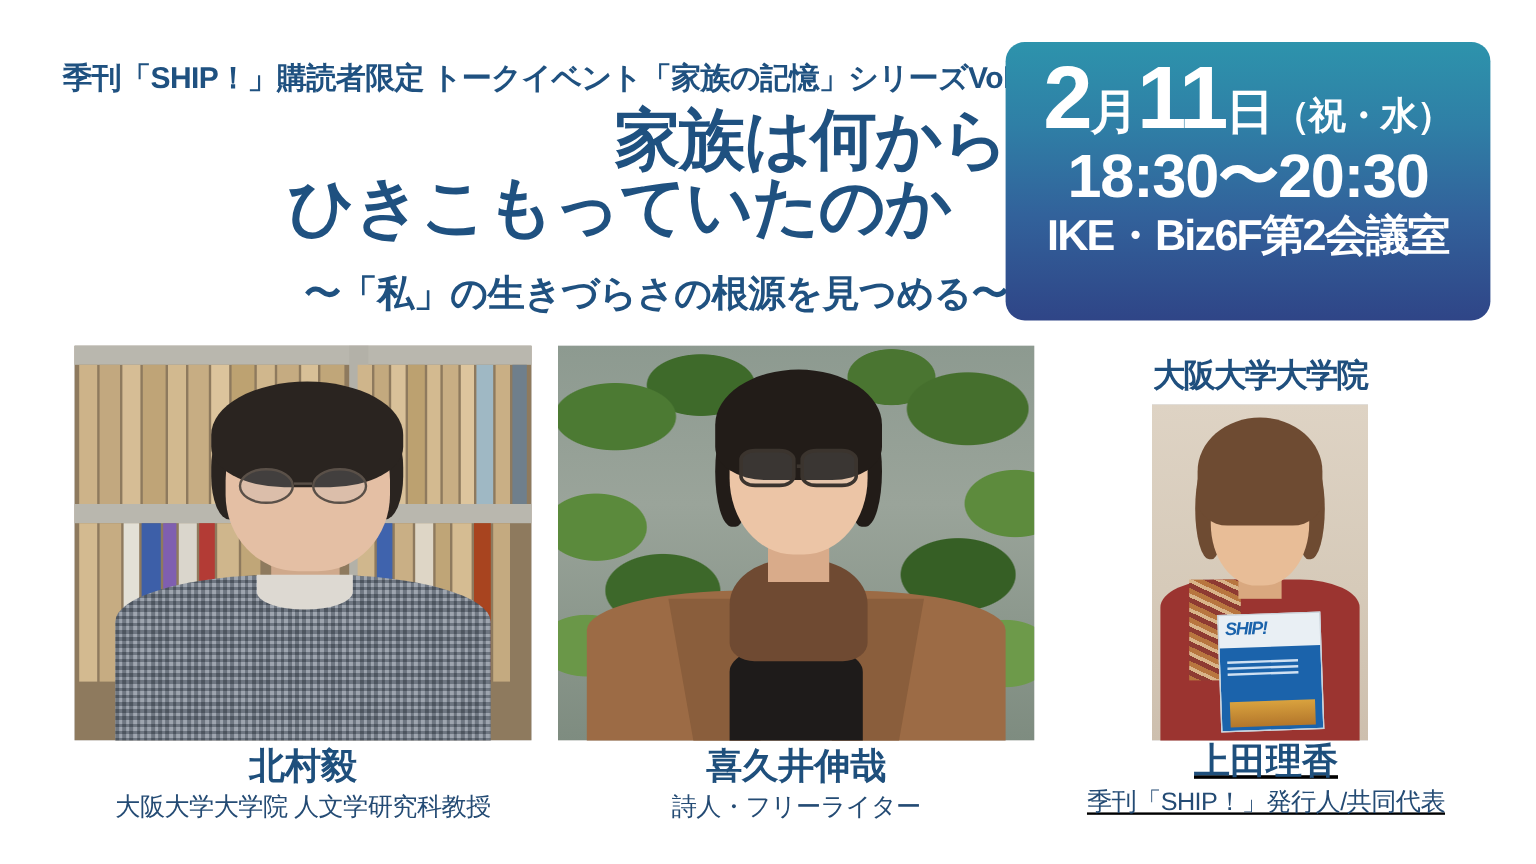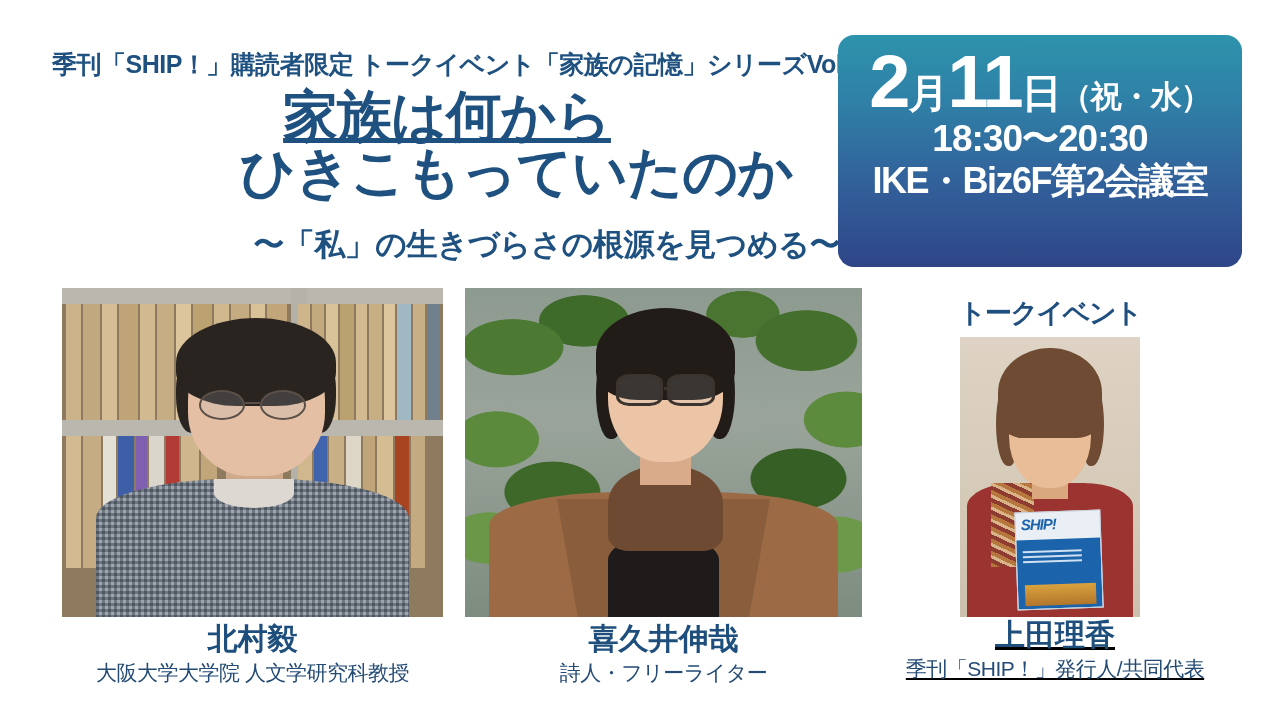--- a/index.html
+++ b/index.html
@@ -28,21 +28,21 @@
   .title-main {
     position: absolute;
     left: 50px; top: 88px;
     width: 790px;
     color: #1f5180;
     font-weight: 900;
     font-size: 55px;
     line-height: 1.02;
     letter-spacing: -1px;
   }
-  .title-line1 { display: block; text-align: center; padding-left: 4px; text-decoration: underline; }
+  .title-line1 { display: block; text-align: right; padding-left: 4px; }
   .title-line2 { display: block; text-align: left; padding-left: 190px; }
   .subtitle {
     position: absolute;
     left: 50px; top: 224px;
     width: 790px;
     text-align: right;
     color: #1f5180;
     font-size: 31px;
     font-weight: 700;
     letter-spacing: -0.5px;
@@ -73,21 +73,21 @@
   }
   .dunit {
     font-size: 40px; font-weight: 700; line-height: 1;
     letter-spacing: -1px;
   }
   .dweek {
     font-size: 31px; font-weight: 700; line-height: 1;
     letter-spacing: -1px;
   }
   .time-row {
-    font-size: 37px; font-weight: 800; letter-spacing: -1px;
+    font-size: 51px; font-weight: 800; letter-spacing: -1px;
     line-height: 1.08; margin-top: 2px;
     white-space: nowrap;
   }
   .venue-row {
     font-size: 36px; font-weight: 800; letter-spacing: -1.5px;
     line-height: 1.1; margin-top: 2px;
     white-space: nowrap;
   }
 
   
@@ -336,21 +336,21 @@
       <div class="p2-hair-l"></div>
       <div class="p2-hair-r"></div>
       <div class="p2-head"></div>
       <div class="p2-hair"></div>
       <div class="p2-glass p2-glass-l"></div>
       <div class="p2-glass p2-glass-r"></div>
       <div class="p2-bridge"></div>
     </div>
   </div>
 
-  <div class="coordinator-label">トークイベント</div>
+  <div class="coordinator-label">大阪大学大学院</div>
 
   <div class="photo photo-3">
     <div class="ph-canvas">
       <div class="p3-bg"></div>
       <div class="p3-body"></div>
       <div class="p3-scarf"></div>
       <div class="p3-neck"></div>
       <div class="p3-hair-l"></div>
       <div class="p3-hair-r"></div>
       <div class="p3-head"></div>

